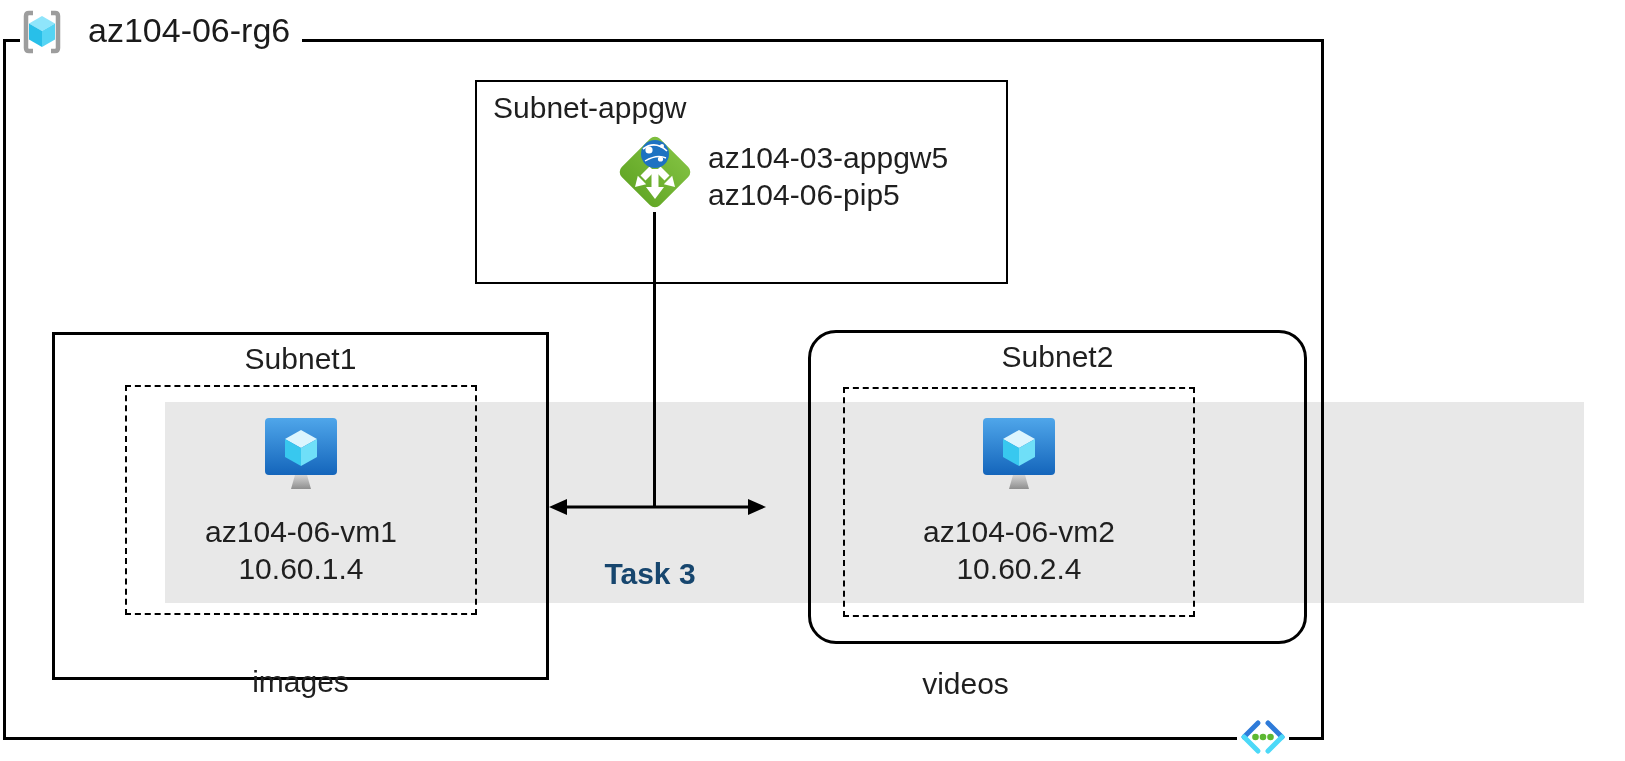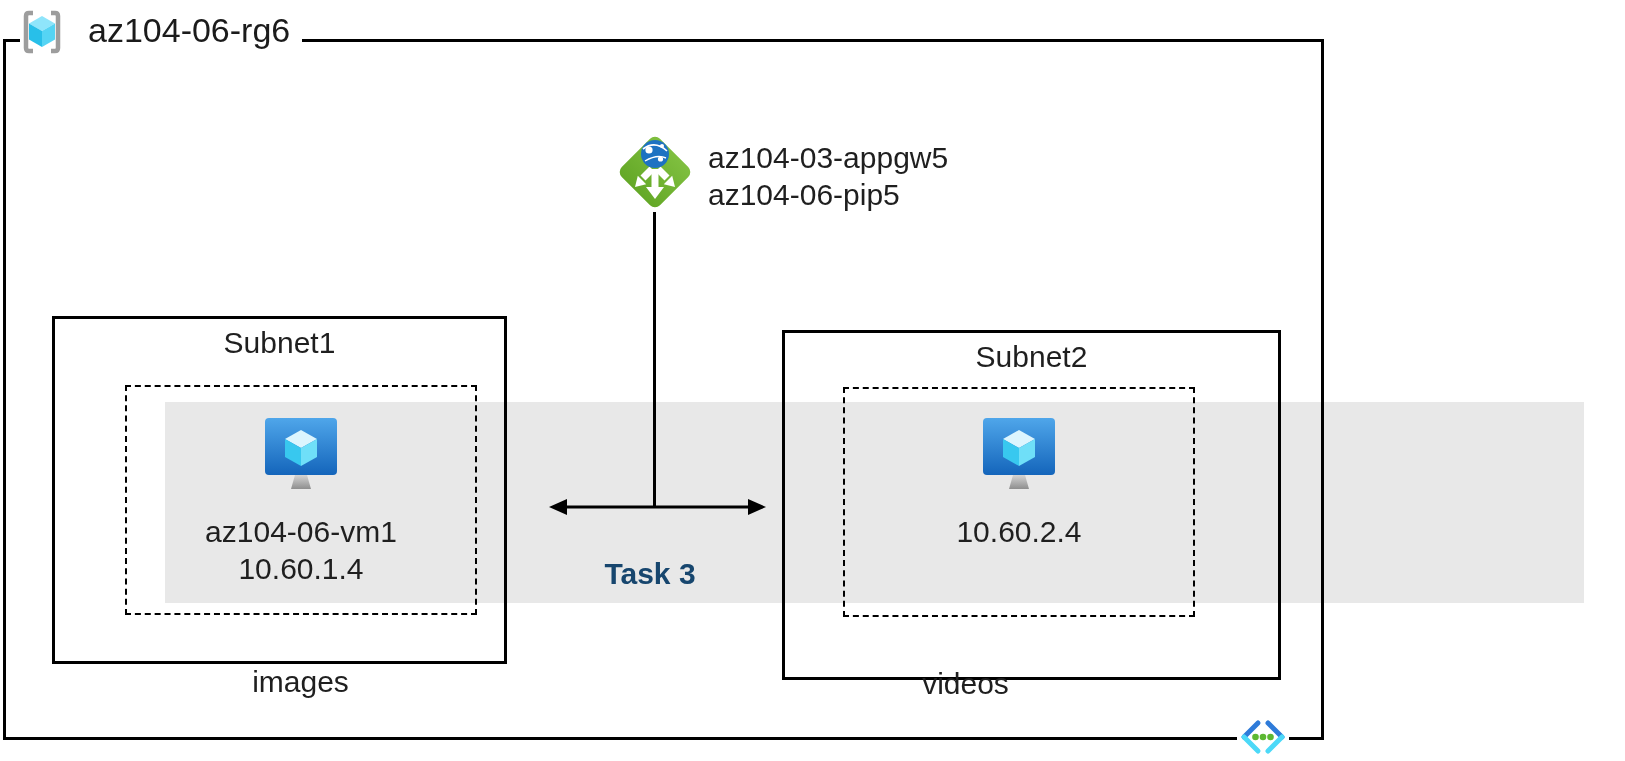--- a/index.html
+++ b/index.html
@@ -77,22 +77,22 @@
     position: absolute; left: 708px; top: 139px;
     font-size: 30px; line-height: 37px;
     z-index: 3; white-space: nowrap;
   }
   
   .subnet-box {
     position: absolute;
     border: 3px solid #000;
     z-index: 2;
   }
-  .subnet1-box { left: 52px; top: 316px; width: 455px; height: 348px; }
-  .subnet2-box { left: 782px; top: 330px; width: 499px; height: 350px; }
+  .subnet1-box { left: 52px; top: 332px; width: 497px; height: 348px; }
+  .subnet2-box { left: 808px; top: 330px; width: 499px; height: 314px; border-radius: 28px; }
   .subnet-title {
     position: absolute; left: 0; right: 0; top: 6px;
     text-align: center;
     font-size: 30px; line-height: 36px;
   }
   .dashed-box {
     position: absolute;
     width: 352px; height: 230px;
     border: 2px dashed #000;
     z-index: 2;
@@ -168,20 +168,23 @@
 
   <svg class="rg-icon" viewBox="0 0 40 46">
     <path d="M11 4 H7 Q4 4 4 7 V39 Q4 42 7 42 H11" fill="none" stroke="#9D9D9D" stroke-width="4.5"></path>
     <path d="M29 4 H33 Q36 4 36 7 V39 Q36 42 33 42 H29" fill="none" stroke="#9D9D9D" stroke-width="4.5"></path>
     <polygon points="20,7 33,14.5 20,22 7,14.5" fill="#8FE5FB"></polygon>
     <polygon points="7,14.5 20,22 20,38 7,30.5" fill="#28BFE9"></polygon>
     <polygon points="33,14.5 20,22 20,38 33,30.5" fill="#55D4F4"></polygon>
   </svg>
   <div class="rg-label">az104-06-rg6</div>
 
+  <div class="appgw-box">
+    <div class="appgw-title">Subnet-appgw</div>
+  </div>
 
   <svg class="appgw-icon" viewBox="0 0 78 78">
     <defs>
       <linearGradient id="agw-g" x1="0" y1="0" x2="0" y2="1">
         <stop offset="0" stop-color="#7FBF3F"></stop>
         <stop offset="1" stop-color="#64A827"></stop>
       </linearGradient>
     </defs>
     <rect x="12" y="12" width="54" height="54" rx="7" transform="rotate(45 39 39)" fill="url(#agw-g)"></rect>
     <g fill="#fff" stroke="#fff">
@@ -254,20 +257,21 @@
         <stop offset="1" stop-color="#8E8E8E"></stop>
       </linearGradient>
     </defs>
     <rect x="2" y="2" width="72" height="57" rx="4" fill="url(#vm-scr2)"></rect>
     <polygon points="38,14 54,23 38,32 22,23" fill="#DCF5FE"></polygon>
     <polygon points="22,23 38,32 38,50 22,41" fill="#38C8EF"></polygon>
     <polygon points="54,23 38,32 38,50 54,41" fill="#6FDFF8"></polygon>
     <polygon points="32,59 44,59 48,73 28,73" fill="url(#vm-std2)"></polygon>
   </svg>
   <div class="vm-text vm2-text">
+    <div>az104-06-vm2</div>
     <div>10.60.2.4</div>
   </div>
   <div class="storage-label storage2">videos</div>
 
   <svg class="vnet-icon" viewBox="0 0 52 42">
     <rect x="0" y="0" width="52" height="42" fill="#ffffff"></rect>
     <path d="M21 7 L7 21" fill="none" stroke="#2E7BD9" stroke-width="5" stroke-linecap="round"></path>
     <path d="M7 21 L21 35" fill="none" stroke="#4CD9F8" stroke-width="5" stroke-linecap="round"></path>
     <path d="M31 7 L45 21" fill="none" stroke="#2E7BD9" stroke-width="5" stroke-linecap="round"></path>
     <path d="M45 21 L31 35" fill="none" stroke="#4CD9F8" stroke-width="5" stroke-linecap="round"></path>

